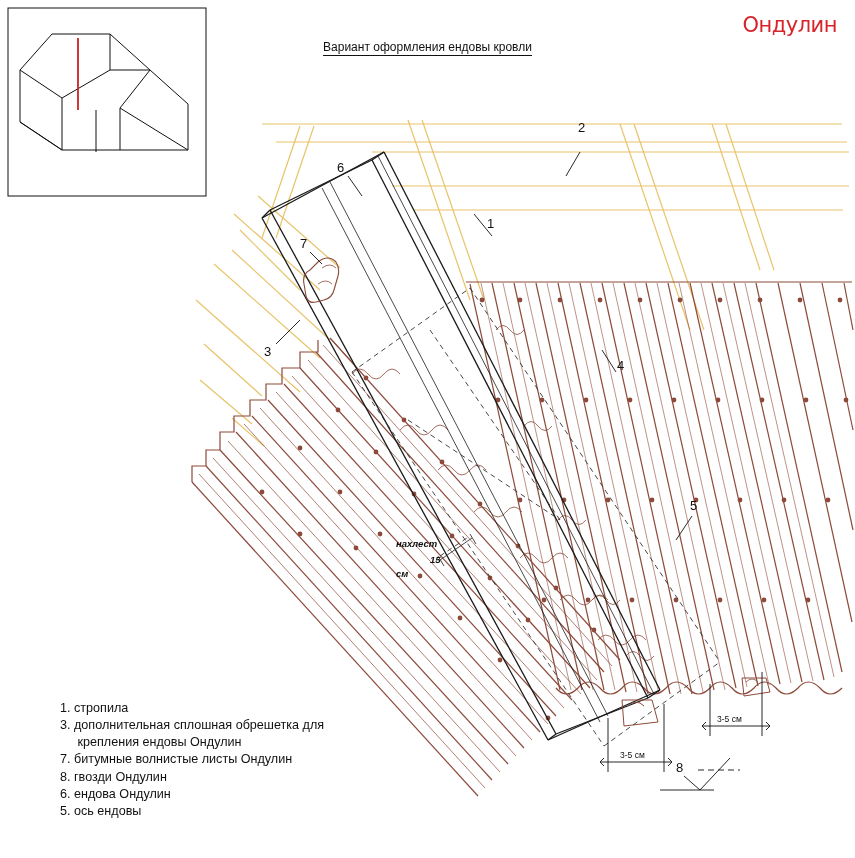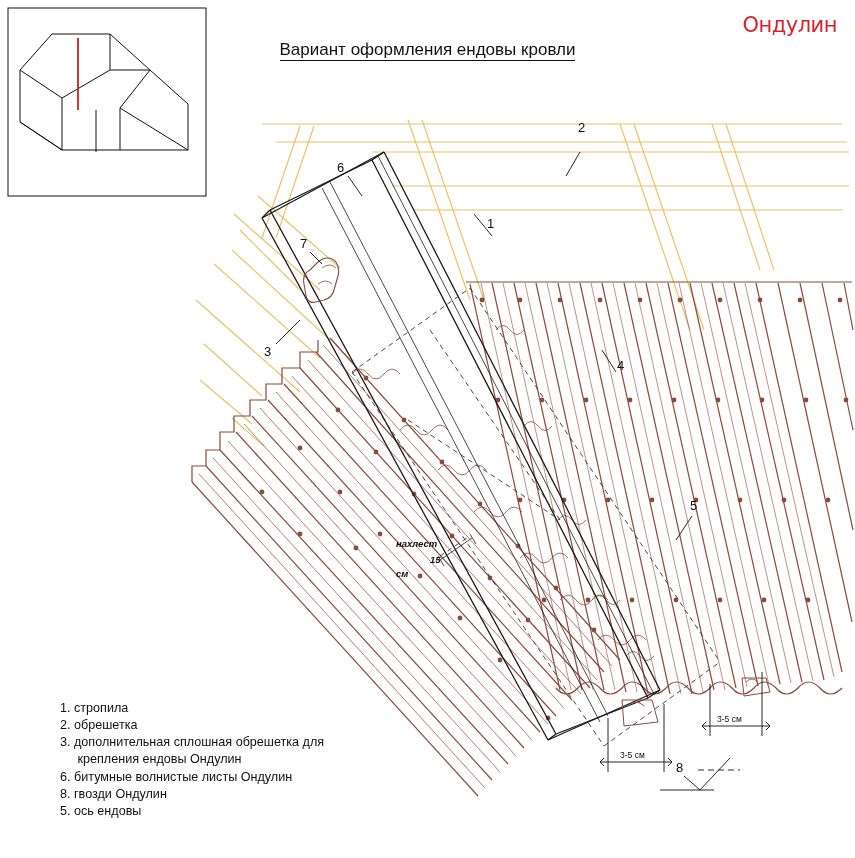--- a/index.html
+++ b/index.html
@@ -23,21 +23,21 @@
   #stage svg {
     position: absolute;
     left: 0; top: 0;
   }
   .title {
     position: absolute;
     left: 0;
     top: 40px;
     width: 855px;
     text-align: center;
-    font-size: 17px;
+    font-size: 12px;
     color: #111;
     pointer-events: none;
   }
   .title span {
     border-bottom: 1px solid #111;
     padding-bottom: 1px;
   }
   .logo {
     position: absolute;
     right: 18px;
@@ -385,21 +385,21 @@
 
   <div class="lbl-it" style="left:396px; top:538px;">нахлест</div>
   <div class="lbl-it" style="left:430px; top:554px;">15</div>
   <div class="lbl-it" style="left:396px; top:568px;">см</div>
 
   <div class="lbl-small" style="left:620px; top:750px;">3-5 см</div>
   <div class="lbl-small" style="left:717px; top:714px;">3-5 см</div>
 
   <div class="legend">
     <div>1. стропила</div>
-    <div>2. обрешетка</div>
     <div>3. дополнительная сплошная обрешетка для
      крепления ендовы Ондулин</div>
-    <div>6. битумные волнистые листы Ондулин</div>
+    <div>7. битумные волнистые листы Ондулин</div>
     <div>8. гвозди Ондулин</div>
+    <div>6. ендова Ондулин</div>
     <div>5. ось ендовы</div>
   </div>
 
 </div>
 
 </body></html>

